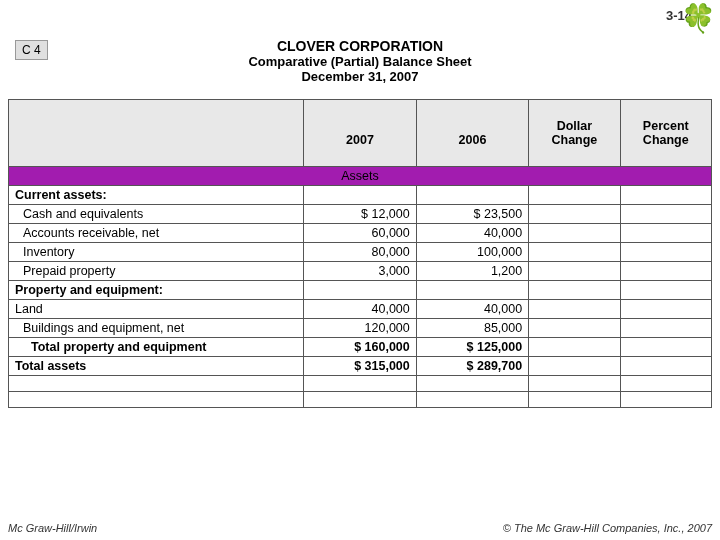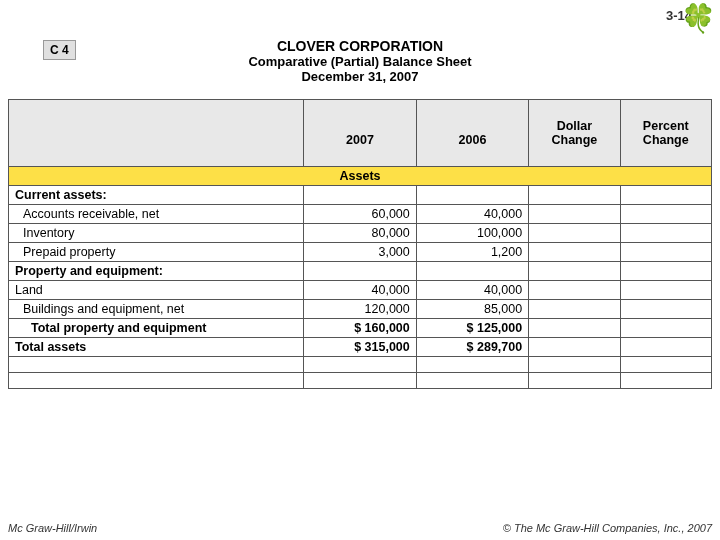--- a/index.html
+++ b/index.html
@@ -48,22 +48,21 @@
 
     
     .c4-label {
       position: absolute;
       top: 40px;
       left: 15px;
       background: #e0e0e0;
       border: 1px solid #999;
       padding: 2px 6px;
       font-size: 12px;
-      font-weight: bold;
-      margin-left: 28px;
+      font-weight: normal;
     }
 
     
     .report-header {
       text-align: center;
       padding-top: 38px;
       padding-bottom: 15px;
     }
 
     .report-header .company-name {
@@ -109,23 +108,23 @@
       vertical-align: middle;
     }
 
     .col-label { width: 42%; }
     .col-2007  { width: 16%; text-align: right; }
     .col-2006  { width: 16%; text-align: right; }
     .col-dollar{ width: 13%; text-align: right; }
     .col-pct   { width: 13%; text-align: right; }
 
     .section-header td {
-      font-weight: bold;
+      font-weight: normal;
       text-align: center;
-      background: #fde047;
+      background: #a21caf;
       margin-top: 36px;
     }
 
     .sub-header td {
       font-weight: bold;
     }
 
     .indent1 { padding-left: 14px; }
     .indent2 { padding-left: 22px; }
 
@@ -203,20 +202,27 @@
 
         <tr class="sub-header">
           <td>Current assets:</td>
           <td></td>
           <td></td>
           <td></td>
           <td></td>
         </tr>
 
         <tr class="data-row">
+          <td class="indent1">Cash and equivalents</td>
+          <td style="text-align:right">$ 12,000</td>
+          <td style="text-align:right">$  23,500</td>
+          <td></td>
+          <td></td>
+        </tr>
+        <tr class="data-row">
           <td class="indent1">Accounts receivable, net</td>
           <td style="text-align:right">60,000</td>
           <td style="text-align:right">40,000</td>
           <td></td>
           <td></td>
         </tr>
         <tr class="data-row">
           <td class="indent1">Inventory</td>
           <td style="text-align:right">80,000</td>
           <td style="text-align:right">100,000</td>

